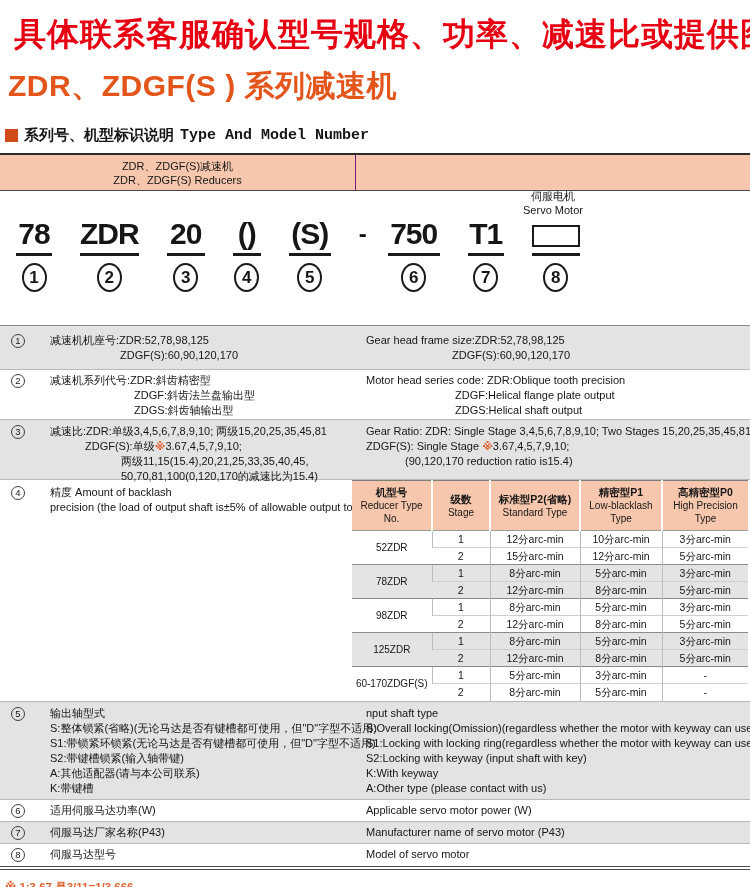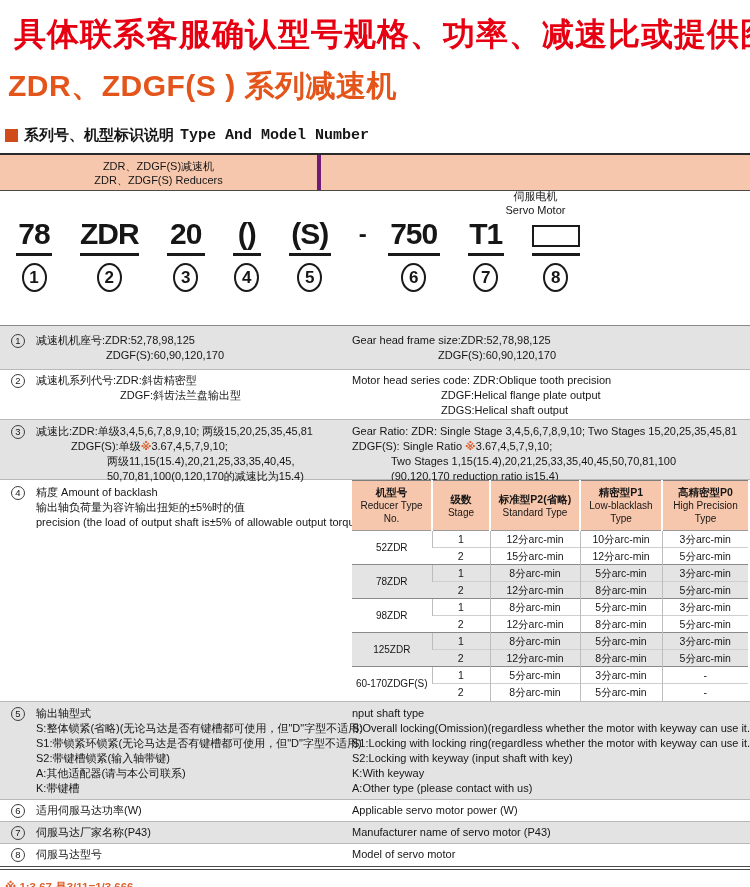--- a/index.html
+++ b/index.html
@@ -11,21 +11,21 @@
   }
   
   .warning { color:#e60012; font-size:32px; font-weight:bold; margin:13px 0 0 14px; letter-spacing:1px; white-space:nowrap; }
   .main-title { color:#e3551b; font-size:30px; font-weight:bold; margin:9px 0 8px 8px; letter-spacing:0.5px; }
   .section-header { display:flex; align-items:center; gap:6px; margin:19px 0 0 5px; font-size:15px; font-weight:bold;font-family:Liberation Mono, monospace; }
   .section-square { width:13px; height:13px; background:#d14a1a; flex:0 0 auto; }
   .section-en { font-weight:bold; }
   
   .header-band { display:flex; margin-top:8px; background:#f7c7ad; border-top:2px solid #2b2b2b; border-bottom:1px solid #4a4a4a; height:38px; }
   .band-cell { display:flex; flex-direction:column; justify-content:center; align-items:center; font-size:11px; line-height:14px; }
-  .band-left { width:321px; border-right:4px solid #701a75; }
+  .band-left { width:356px; border-right:1px solid #701a75; }
   .band-right { flex:1;margin-top:48px; }
   
   .model-area { display:flex; align-items:flex-start; margin:27px 0 16px 16px; }
   .seg { display:flex; flex-direction:column; align-items:center; margin-right:28px; }
   .seg-text { font-size:30px; font-weight:bold; line-height:32px; letter-spacing:-1px; white-space:pre; }
   .seg-line { height:3px; background:#1a1a1a; align-self:stretch; margin-top:3px; }
   .seg-circle { margin-top:7px; width:25px; height:29px; border:2px solid #1a1a1a; border-radius:50%; display:flex; align-items:center; justify-content:center; font-size:17px; font-weight:bold; }
   .seg.dash { margin-right:22px; }
   .seg.dash .seg-text { font-size:24px; }
   .seg-box { width:48px; height:22px; border:2px solid #1a1a1a; margin:7px 0 3px; background:#fff; }
@@ -35,21 +35,21 @@
   .row { display:flex; font-size:11px; line-height:15px; border-bottom:1px solid #b9b9b9; background:#fff; }
   .row.gray { background:#e3e3e3; }
   .row-num { width:36px; flex:0 0 auto; display:flex; justify-content:center; align-items:flex-start; }
   .num-circle { width:14px; height:14px; border:1px solid #3d3d3d; border-radius:50%; display:flex; align-items:center; justify-content:center; font-size:9.5px; line-height:1; margin-top:1px; }
   .row-left { width:316px; flex:0 0 auto; }
   .row-right { flex:1; }
   .r1{height:44px; padding-top:7px;} .r2{height:50px; padding-top:3px;} .r3{height:60px; padding-top:4px;}
   .r4{height:222px;} .r4 .row-num,.r4 .row-left{padding-top:5px;}
   .r5{height:98px; padding-top:4px;} .r6{height:22px; padding-top:3px;} .r7{height:22px; padding-top:3px;}
   .r8{height:22px; padding-top:3px; border-bottom:none;}
-  .ln { white-space:nowrap; }
+  .ln { white-space:nowrap;margin-left:14px; }
   .ind35{padding-left:35px}.ind39{padding-left:39px}.ind70{padding-left:70px}.ind71{padding-left:71px}
   .ind84{padding-left:84px}.ind86{padding-left:86px}.ind89{padding-left:89px}
   .mark { color:#e06230; font-weight:bold; }
   
   .backlash { border-collapse:collapse; width:396px; font-size:10.5px; table-layout:fixed; }
   .backlash th { background:#f7c7ad; font-weight:bold; height:50px; line-height:13px; padding:0 1px; border-left:2px solid #ffffff; border-top:1px solid #7d7d7d; border-bottom:1px solid #9a9a9a; }
   .backlash th:first-child { border-left:none; }
   .backlash th .en { display:block; font-weight:normal; font-size:10px; }
   .backlash td { text-align:center; height:17px; padding:0; border-left:1px solid #bdbdbd; border-top:1px solid #cfcfcf; background:#fff; }
   .backlash td:first-child { border-left:none; }
@@ -145,53 +145,52 @@
     </div>
   </div>
 
   <div class="row r2">
     <div class="row-num">
         <span class="num-circle">2</span>
       </div>
     <div class="row-left">
       <div class="ln">减速机系列代号:ZDR:斜齿精密型</div>
       <div class="ln ind84">ZDGF:斜齿法兰盘输出型</div>
+      <div class="ln ind84">ZDGS:斜齿轴输出型</div>
     </div>
     <div class="row-right">
       <div class="ln">Motor head series code: ZDR:Oblique tooth precision</div>
       <div class="ln ind89">ZDGF:Helical flange plate output</div>
       <div class="ln ind89">ZDGS:Helical shaft output</div>
     </div>
   </div>
 
   <div class="row gray r3">
     <div class="row-num">
         <span class="num-circle">3</span>
       </div>
     <div class="row-left">
       <div class="ln">减速比:ZDR:单级3,4,5,6,7,8,9,10; 两级15,20,25,35,45,81</div>
       <div class="ln ind35"><span>ZDGF(S):单级</span><span class="mark">※</span><span>3.67,4,5,7,9,10;</span></div>
       <div class="ln ind71">两级11,15(15.4),20,21,25,33,35,40,45,</div>
       <div class="ln ind71">50,70,81,100(0,120,170的减速比为15.4)</div>
     </div>
     <div class="row-right">
       <div class="ln">Gear Ratio: ZDR: Single Stage 3,4,5,6,7,8,9,10; Two Stages 15,20,25,35,45,81</div>
-      <div class="ln"><span>ZDGF(S): Single Ratio </span><span class="mark">※</span><span>3.67,4,5,7,9,10;</span></div>
-      <div class="ln ind39">Two Stages 1,15(15.4),20,21,25,33,35,40,45,50,70,81,100</div>
+      <div class="ln"><span>ZDGF(S): Single Stage </span><span class="mark">※</span><span>3.67,4,5,7,9,10;</span></div>
       <div class="ln ind39">(90,120,170 reduction ratio is15.4)</div>
     </div>
   </div>
 
   <div class="row r4">
     <div class="row-num">
         <span class="num-circle">4</span>
       </div>
     <div class="row-left">
       <div class="ln">精度 Amount of backlash</div>
-      <div class="ln">输出轴负荷量为容许输出扭矩的±5%时的值</div>
       <div class="ln">precision (the load of output shaft is±5% of allowable output torque)</div>
     </div>
     <div class="row-right">
       <table class="backlash">
         <colgroup>
             <col style="width:80px">
             <col style="width:58px">
             <col style="width:90px">
             <col style="width:82px">
             <col style="width:86px">

